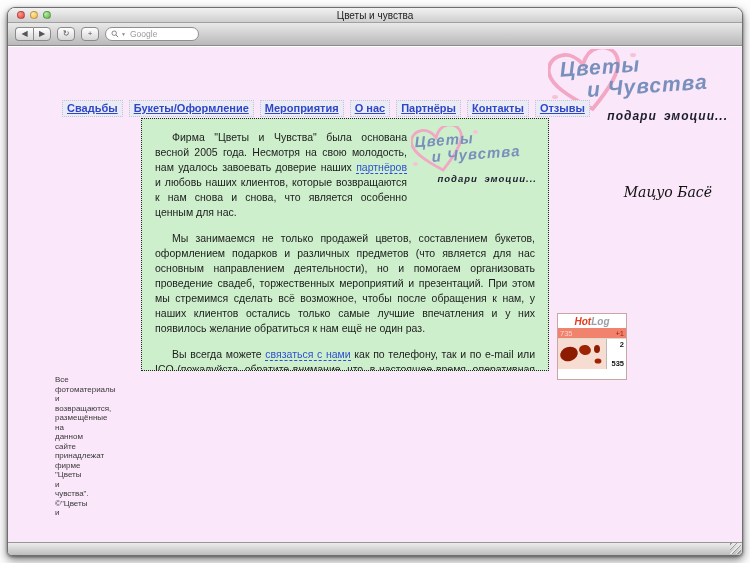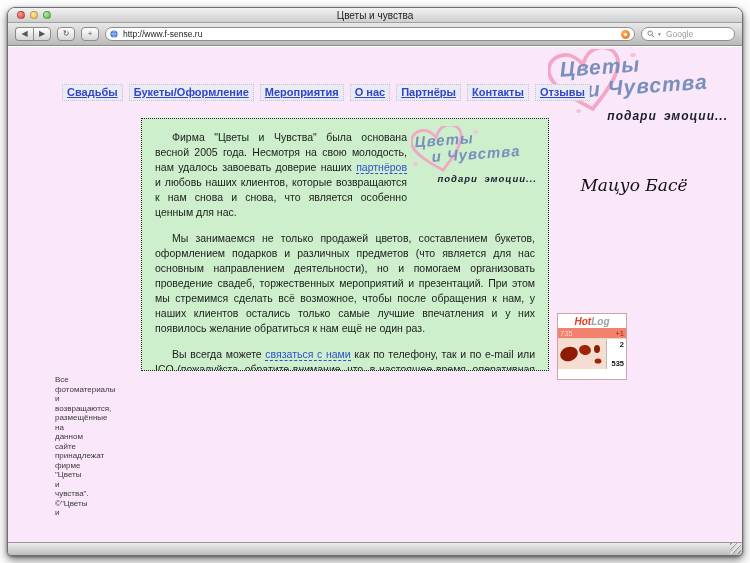--- a/index.html
+++ b/index.html
@@ -89,21 +89,21 @@
   .content {
     position:absolute; left:0; top:39px; right:0; bottom:13px;
     background:#fae7f9; overflow:hidden;
   }
   
   .nav { position:absolute; left:54px; top:37px; display:flex; gap:6px; }
   .nav a {
     display:block; padding:1px 4px 2px;
     background:#ebebf5; border:1px dotted #c3c3d6;
     color:#2e46c8; font-size:11px; font-weight:bold;
-    text-decoration:underline; white-space:nowrap; cursor:pointer;
+    text-decoration:underline; white-space:nowrap; cursor:pointer;margin-top:16px;
   }
   
   .infobox {
     position:absolute; left:133px; top:71px; width:408px; height:253px;
     background:#cdefcc; border:1px dotted #222;
     padding:11px 13px 0; overflow:hidden;
     color:#1c1c1c; font-size:10.5px; line-height:15px; text-align:justify;
   }
   .infobox p { margin:0 0 11px; text-indent:17px; }
   .infobox a { color:#2e50d0; text-decoration:none; border-bottom:1px dashed #2e50d0; cursor:pointer; }
@@ -133,22 +133,22 @@
   .logo-big .script .l2 { margin-left:26px; }
   .logo-big .tagline { font-size:12px; margin-top:12px; margin-right:14px; }
   
   .poem {
     position:absolute; left:548px; top:113px; width:172px;
     font-family:"DejaVu Serif","Liberation Serif",serif;
     font-style:italic; font-weight:bold; color:#111;
     font-size:13.5px; line-height:17px; white-space:pre-line;
   }
   .poem-author {
-    text-align:center; padding-right:16px;
-    font-weight:normal; font-size:17px;
+    margin-top:7px; text-align:right; padding-right:16px;
+    font-weight:normal; font-size:14px;
   }
   
   .counter {
     position:absolute; left:549px; top:266px; width:70px; height:67px;
     background:#fff; border:1px solid #c9a5a5; font-family:"Liberation Sans",sans-serif;
     cursor:pointer;
   }
   .c-head { height:14px; display:flex; align-items:center; justify-content:center; background:#fff; }
   .c-hot { color:#e23b1e; font-weight:bold; font-style:italic; font-size:10px; }
   .c-log { color:#9aa0a8; font-weight:bold; font-style:italic; font-size:10px; }
@@ -185,28 +185,20 @@
     <div class="title">Цветы и чувства</div>
   </div>
 
   <div class="toolbar">
     <div class="seg">
       <div class="tb-btn"><span>◀</span></div>
       <div class="tb-btn"><span>▶</span></div>
     </div>
     <div class="tb-btn"><span>↻</span></div>
     <div class="tb-btn"><span>+</span></div>
-    <div class="urlfield">
-      <svg class="favicon" viewBox="0 0 10 10">
-        <circle cx="5" cy="5" r="4.5" fill="#3a6fd8"></circle>
-        <path d="M1 5 H9 M5 .6 C7 2.5 7 7.5 5 9.4 M5 .6 C3 2.5 3 7.5 5 9.4" stroke="#cfe0ff" stroke-width=".8" fill="none"></path>
-      </svg>
-      <input value="http://www.f-sense.ru" style="">
-      <div class="rss-badge"></div>
-    </div>
     <div class="searchfield">
       <svg class="mag" viewBox="0 0 10 10">
         <circle cx="4" cy="4" r="2.8" fill="none" stroke="#777" stroke-width="1.1"></circle>
         <line x1="6.2" y1="6.2" x2="9" y2="9" stroke="#777" stroke-width="1.2"></line>
       </svg>
       <span class="chev">▼</span>
       <input placeholder="Google" style="">
     </div>
   </div>
 

